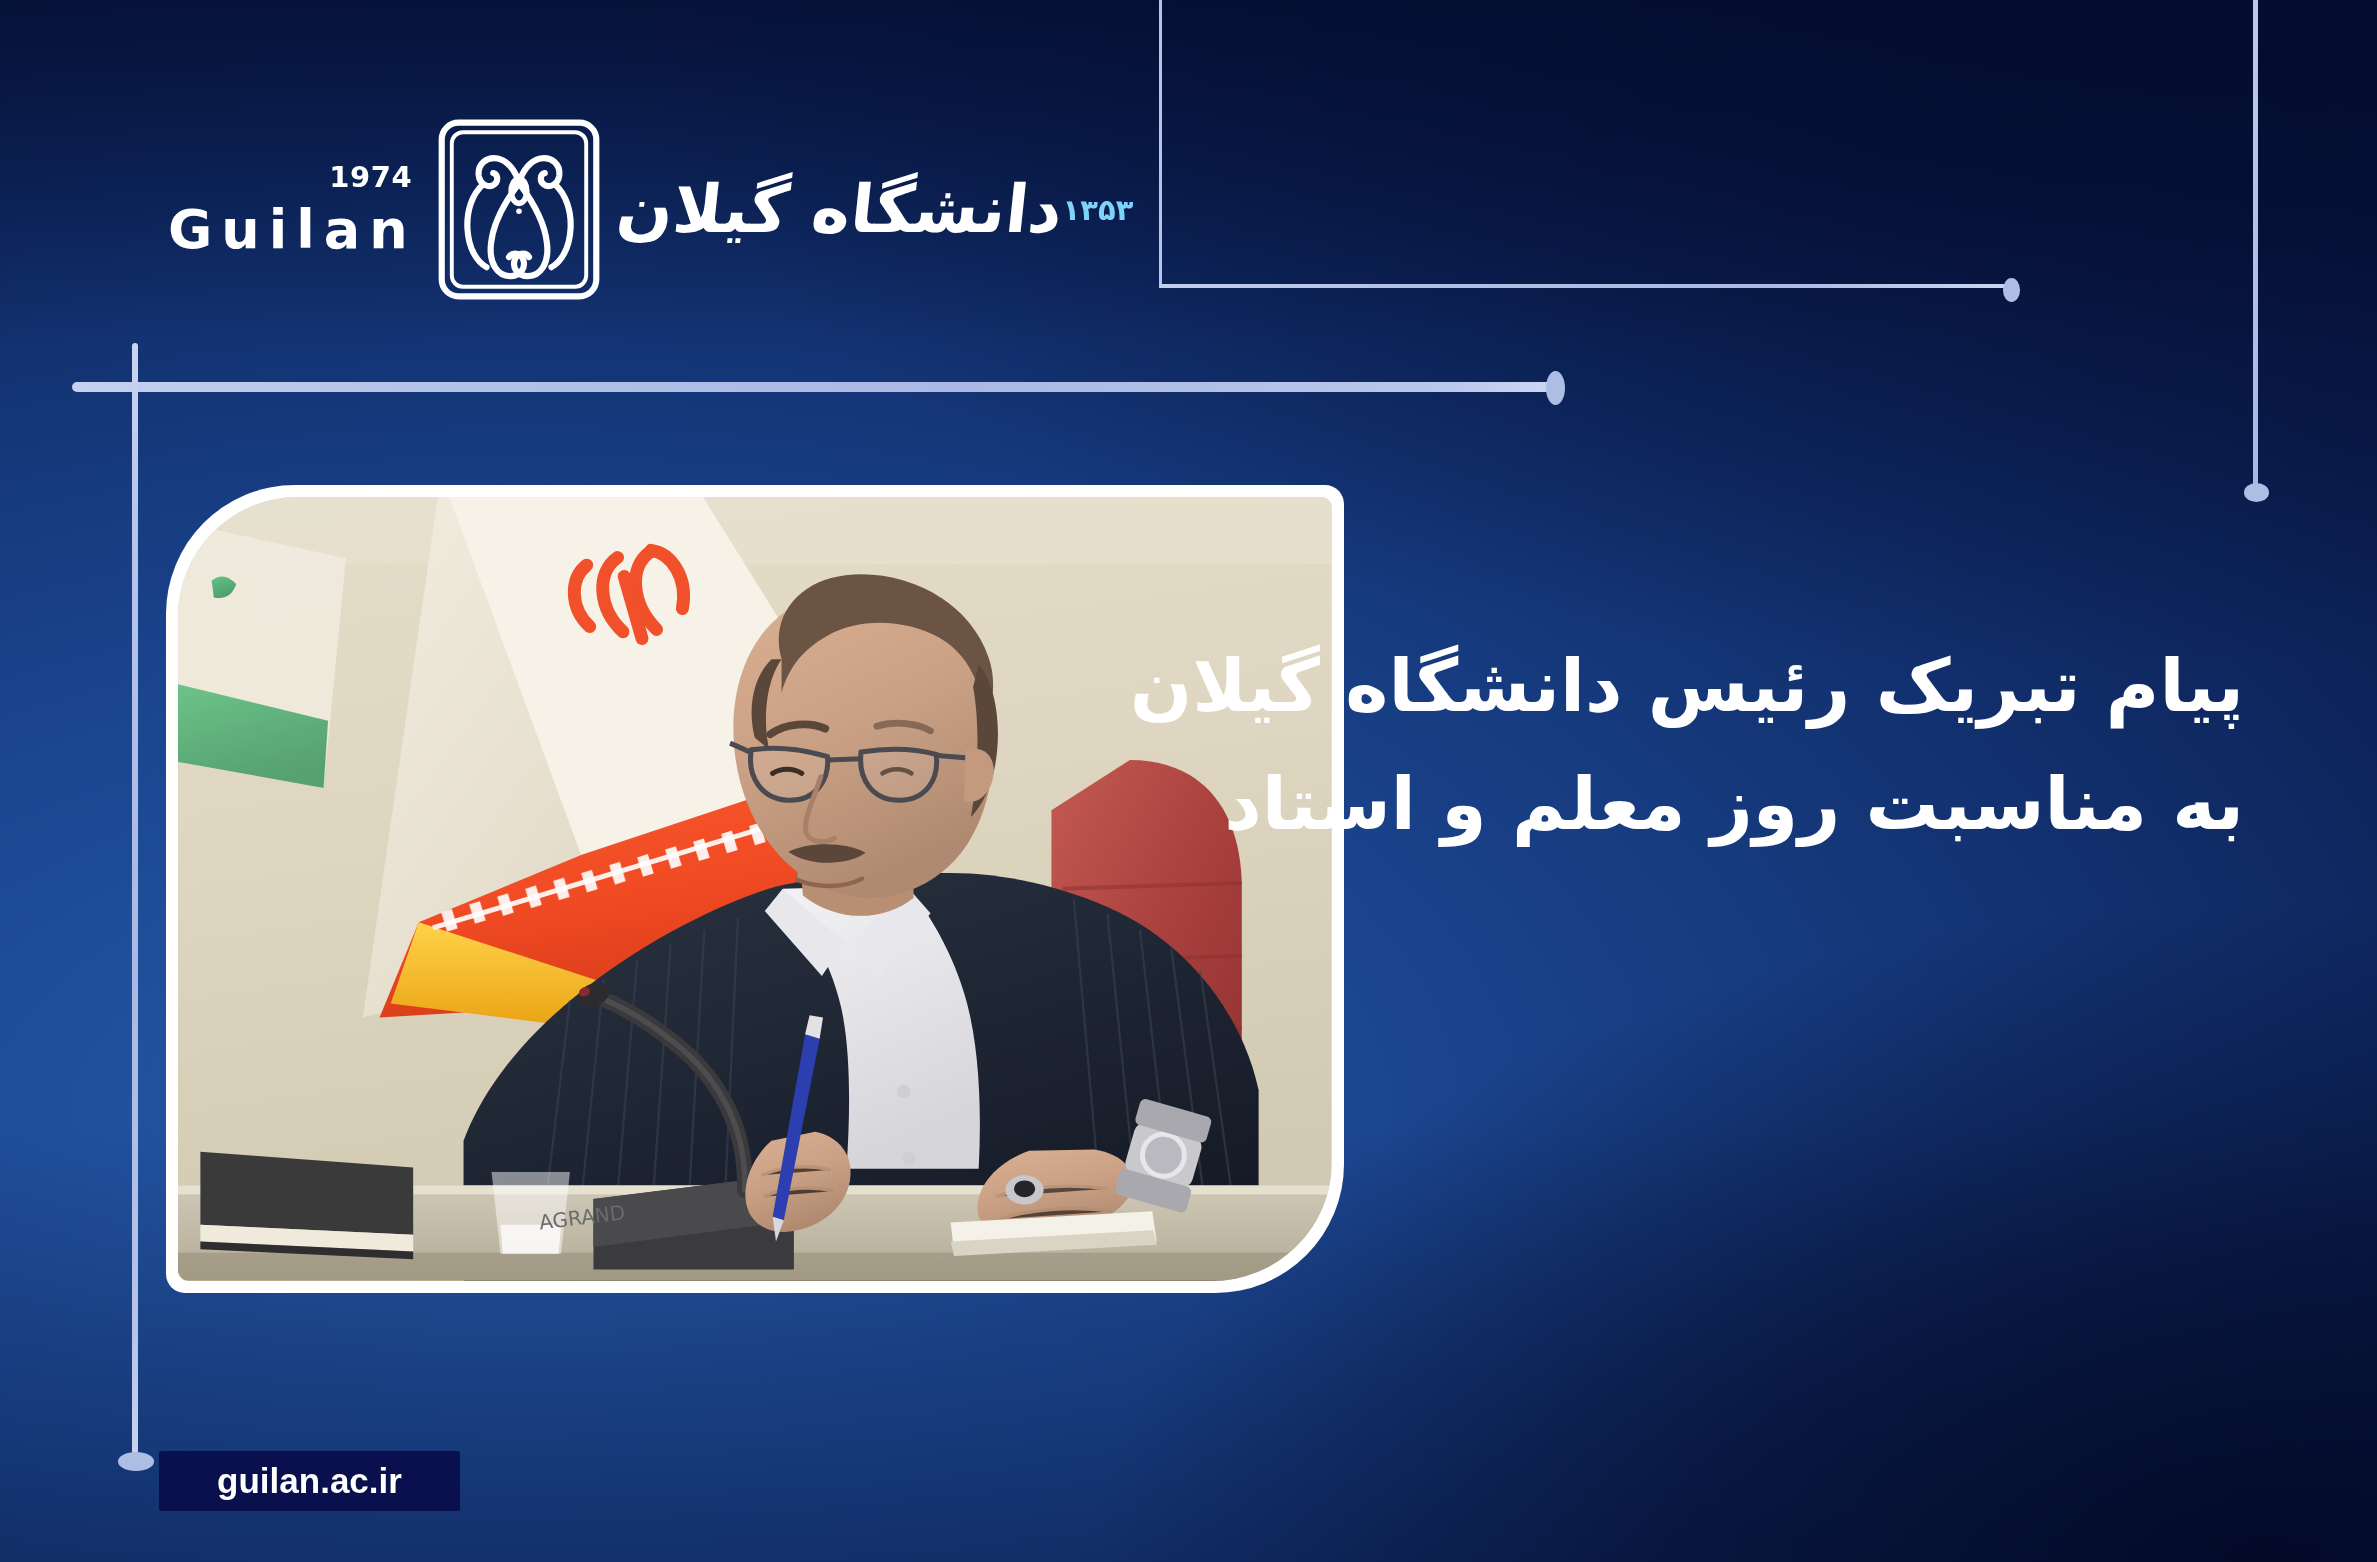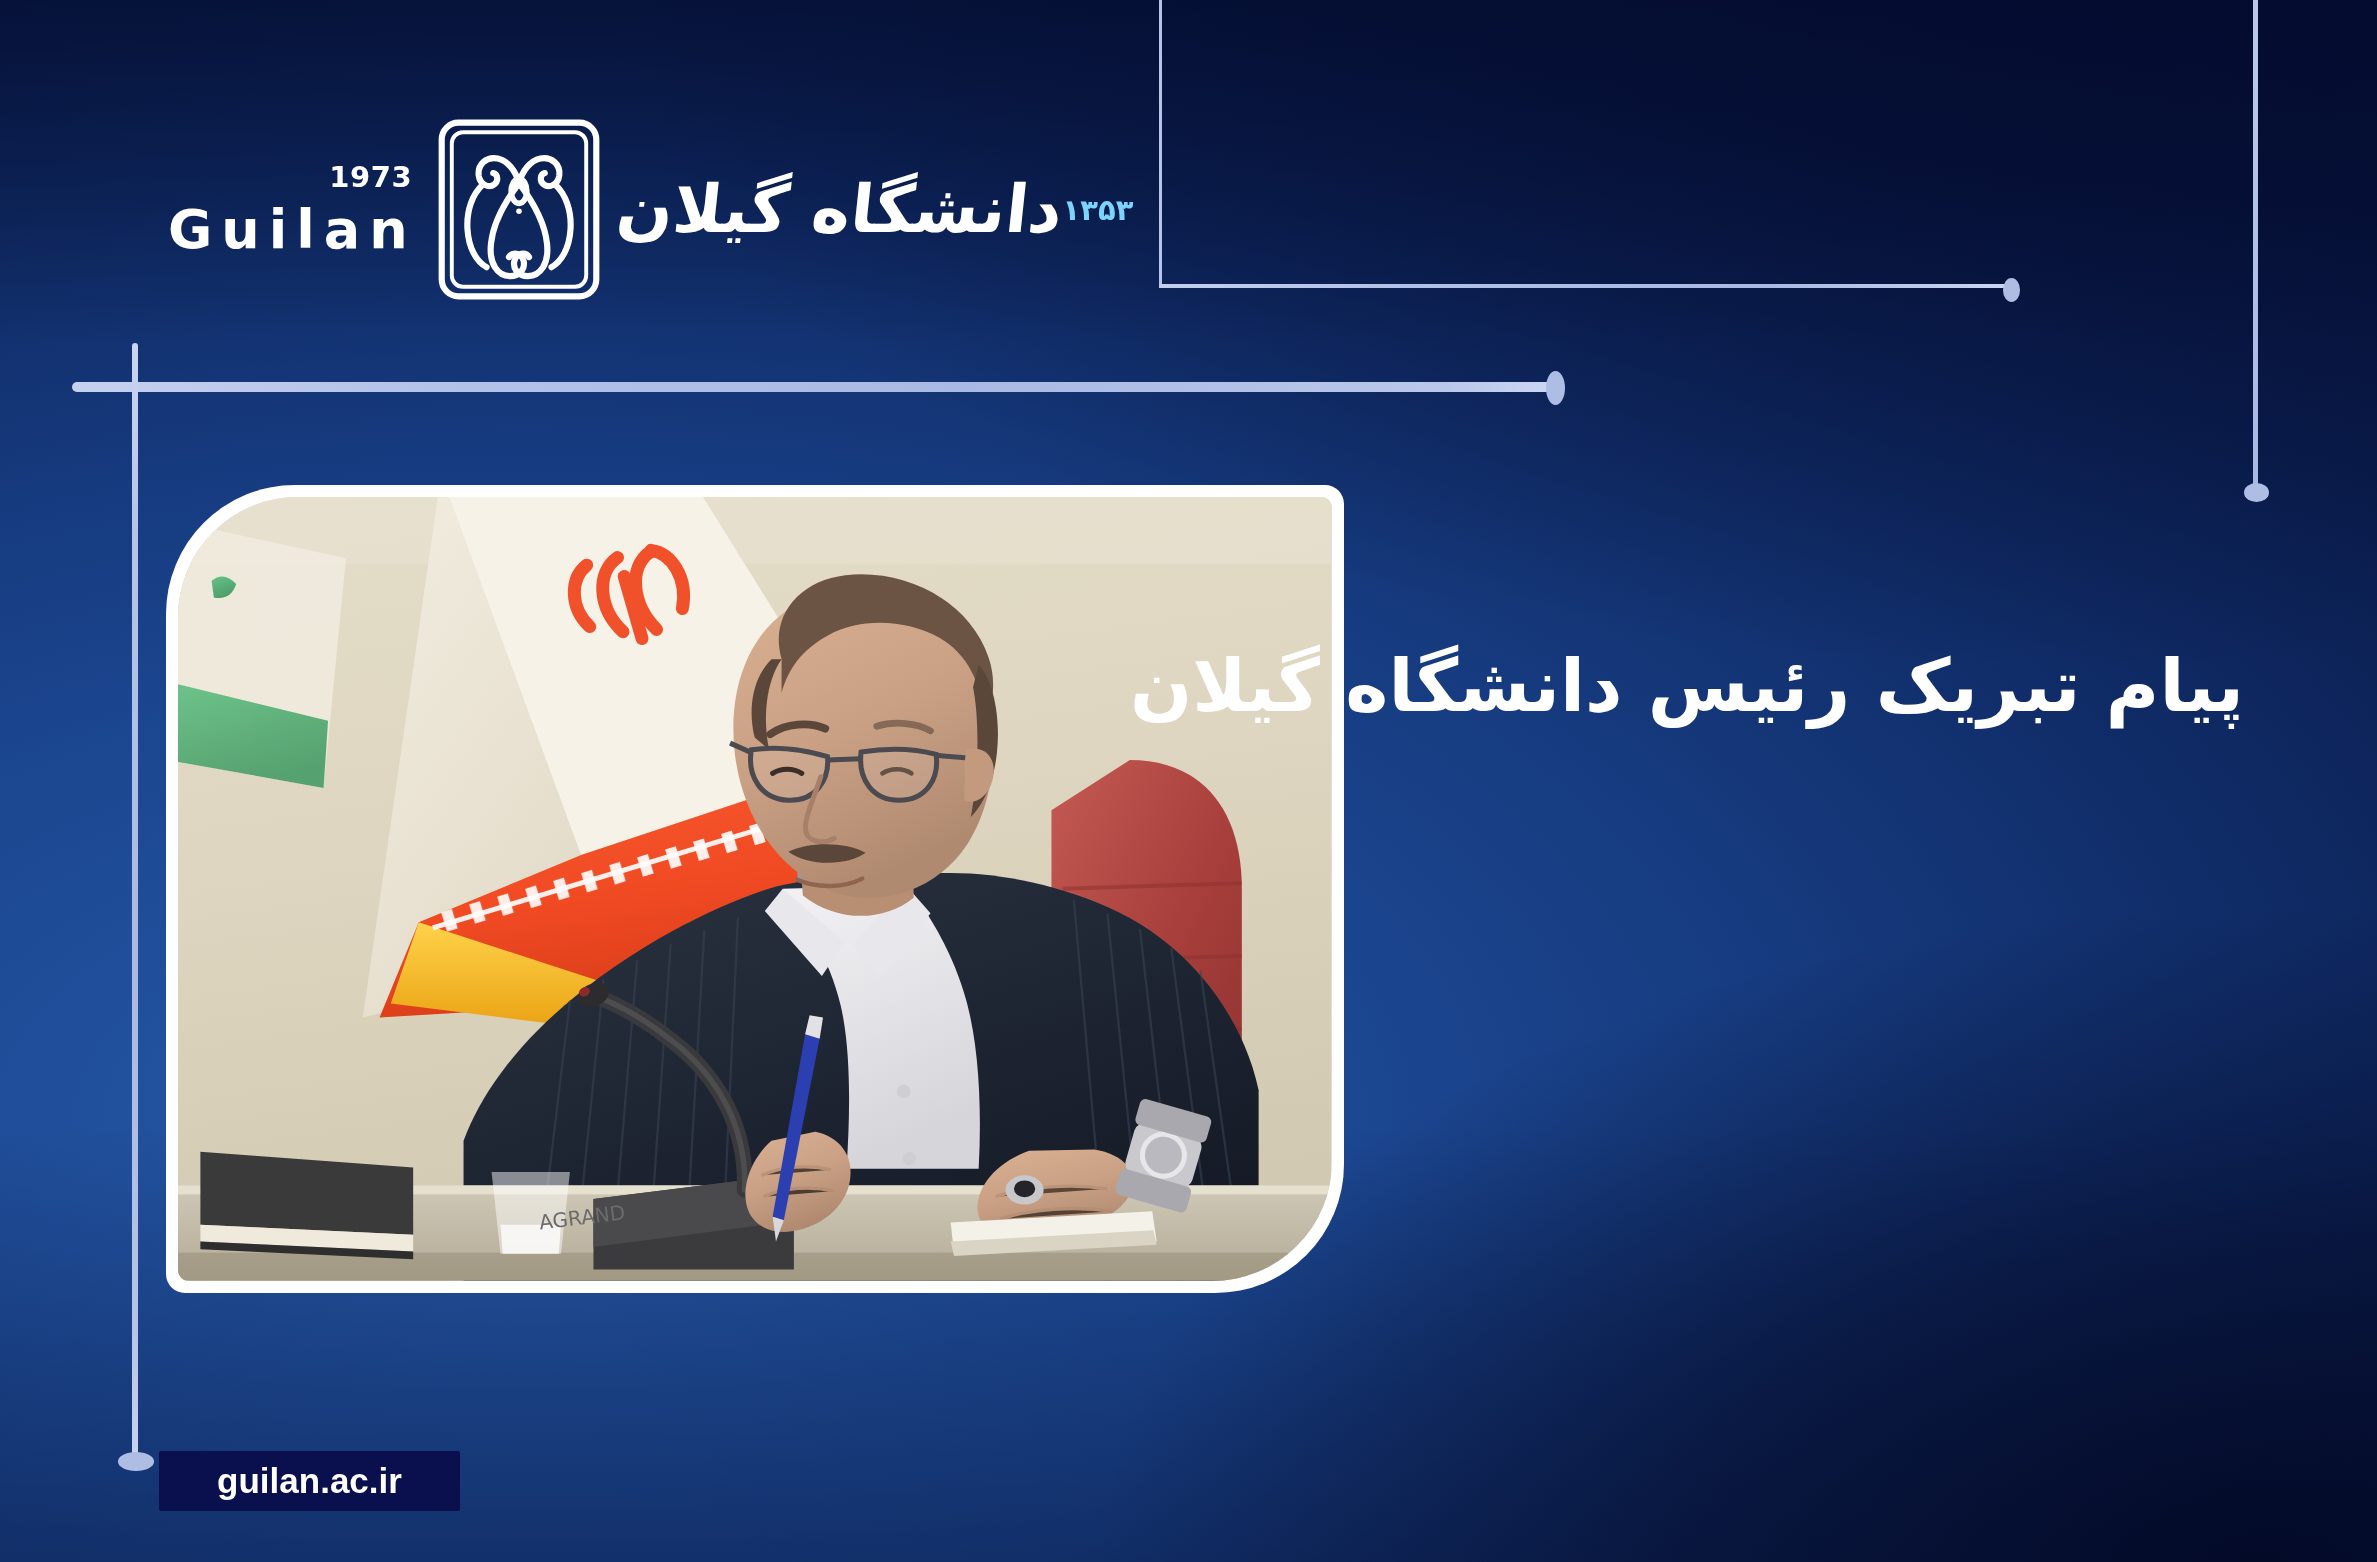--- a/index.html
+++ b/index.html
@@ -112,21 +112,21 @@
   <div class="dot" id="deco-ml-dot"></div>
   <div class="deco" id="deco-ml-vert"></div>
   <div class="dot" id="deco-ml-vert-dot"></div>
 
   <div class="deco" id="deco-r-vert"></div>
   <div class="dot" id="deco-r-dot"></div>
 
   <div class="logo-wrap">
 
     <div class="logo-en">
-      <div class="logo-year">1973</div>
+      <div class="logo-year">1974</div>
       <div class="logo-guilan">Guilan</div>
     </div>
 
     <div class="logo-mark">
       <svg width="168" height="185" viewBox="0 0 300 330" fill="none">
 
         <rect x="12" y="10" width="276" height="310" rx="30" ry="30" stroke="#fff" stroke-width="11" fill="none"></rect>
         <rect x="30" y="27" width="240" height="276" rx="20" ry="20" stroke="#fff" stroke-width="7" fill="none"></rect>
 
         <g stroke="#fff" stroke-width="11" fill="none" stroke-linecap="round">
@@ -393,20 +393,21 @@
           <path d="M1380 1330 L 1742 1310 L 1748 1336 L 1386 1356 Z" fill="#d9d4c4"></path>
 
           <rect x="0" y="0" width="2060" height="1400" fill="url(#wallG)" opacity="0"></rect>
         </g>
       </svg>
     </div>
   </div>
 
   <div class="headline">
     <div class="hl-line">پیام تبریک رئیس دانشگاه گیلان</div>
+    <div class="hl-line">به مناسبت روز معلم و استاد</div>
   </div>
 
   <div class="url-badge">
     <span>guilan.ac.ir</span>
   </div>
 
 </div>
 
 
 </body></html>

